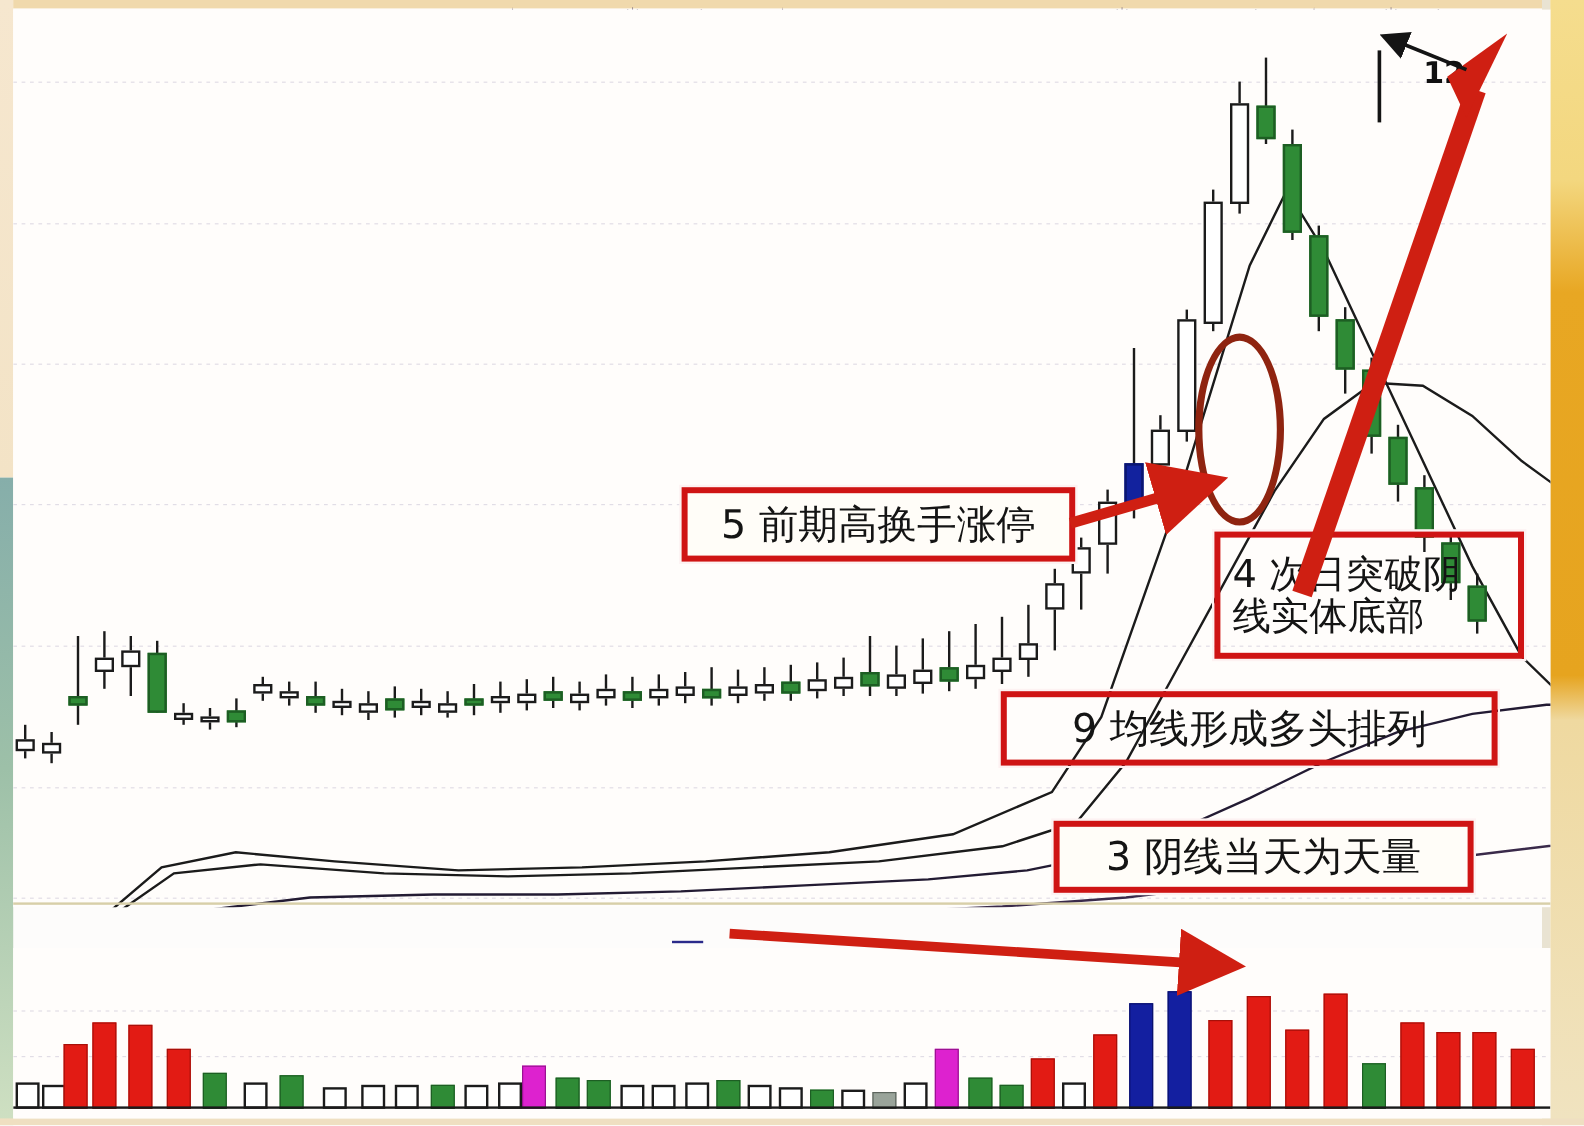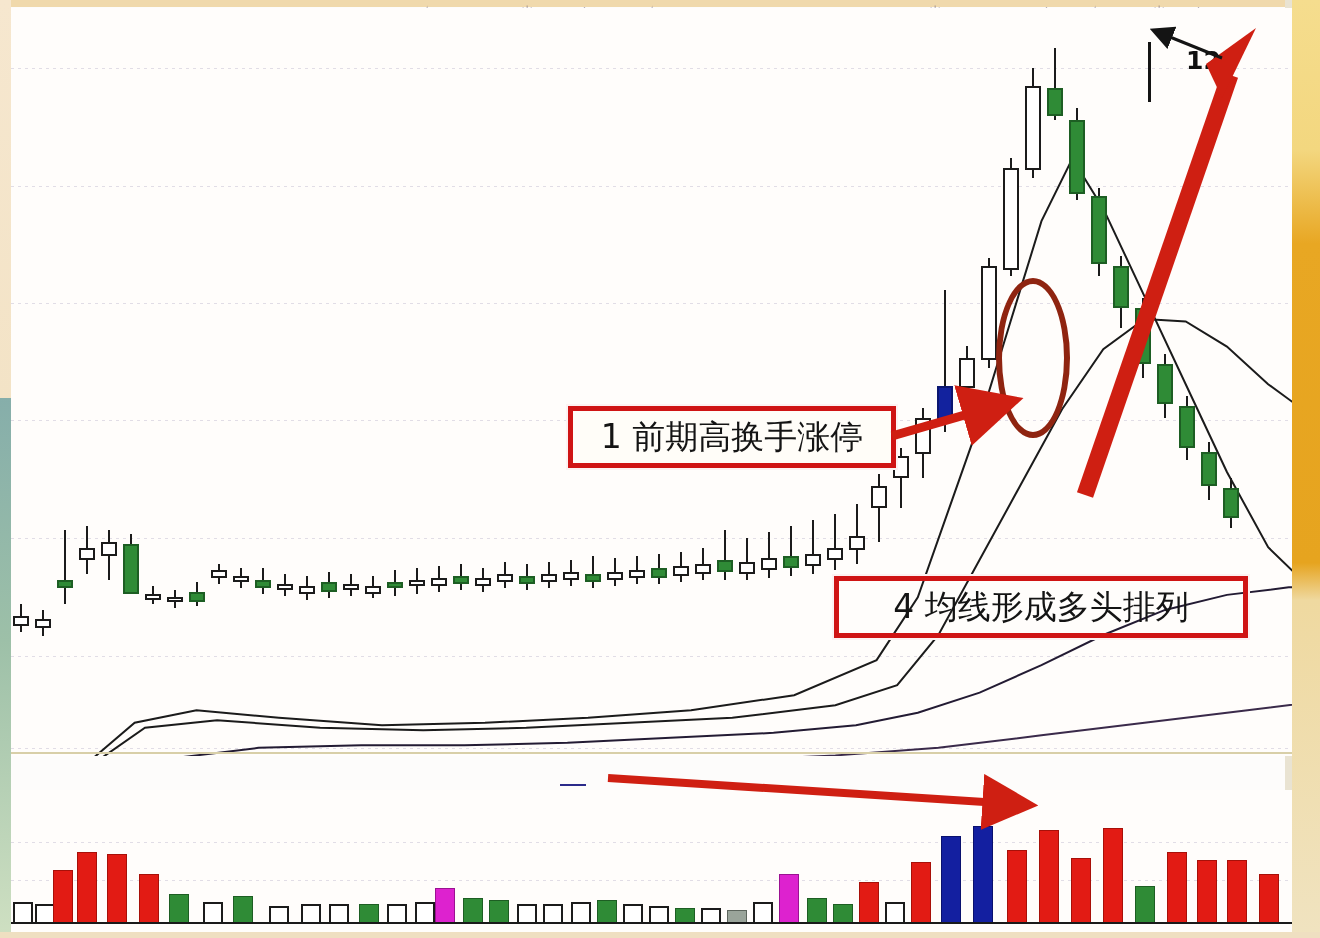--- a/index.html
+++ b/index.html
@@ -400,25 +400,30 @@
         <div class="vb v-red" style="left: 1156px; width: 20px; height: 72px;"></div>
         <div class="vb v-red" style="left: 1186px; width: 20px; height: 64px;"></div>
         <div class="vb v-red" style="left: 1216px; width: 20px; height: 64px;"></div>
         <div class="vb v-red" style="left: 1248px; width: 20px; height: 50px;"></div>
       </div>
     <div class="vol-baseline"></div>
   </div>
 
 
 
-  <div class="callout" style="left:568px;top:406px;width:318px;height:52px;font-size:33px;">1 前期高换手涨停</div>
-
-
-  <div class="callout" style="left:834px;top:576px;width:404px;height:52px;font-size:33px;background:transparent;">4 均线形成多头排列</div>
-
+  <div class="callout" style="left:568px;top:406px;width:318px;height:52px;font-size:33px;">5 前期高换手涨停</div>
+
+  <div class="callout two-line" style="left:1012px;top:443px;width:238px;height:96px;font-size:32px;background:transparent;">
+    <span>4 次日突破阴</span>
+    <span>线实体底部</span>
+  </div>
+
+  <div class="callout" style="left:834px;top:576px;width:404px;height:52px;font-size:33px;background:transparent;">9 均线形成多头排列</div>
+
+  <div class="callout" style="left:878px;top:684px;width:340px;height:50px;font-size:33px;">3 阴线当天为天量</div>
 
   <div class="ellipse" style="left:996px;top:278px;width:62px;height:148px;"></div>
 
   <svg class="overlay">
     <defs>
       <marker id="ah" markerWidth="7" markerHeight="7" refX="2.2" refY="3.5" orient="auto">
         <path d="M0,0 L7,3.5 L0,7 z" fill="#cf1f12"></path>
       </marker>
       <marker id="ahk" markerWidth="8" markerHeight="8" refX="2.5" refY="4" orient="auto">
         <path d="M0,0 L8,4 L0,8 z" fill="#141414"></path>

